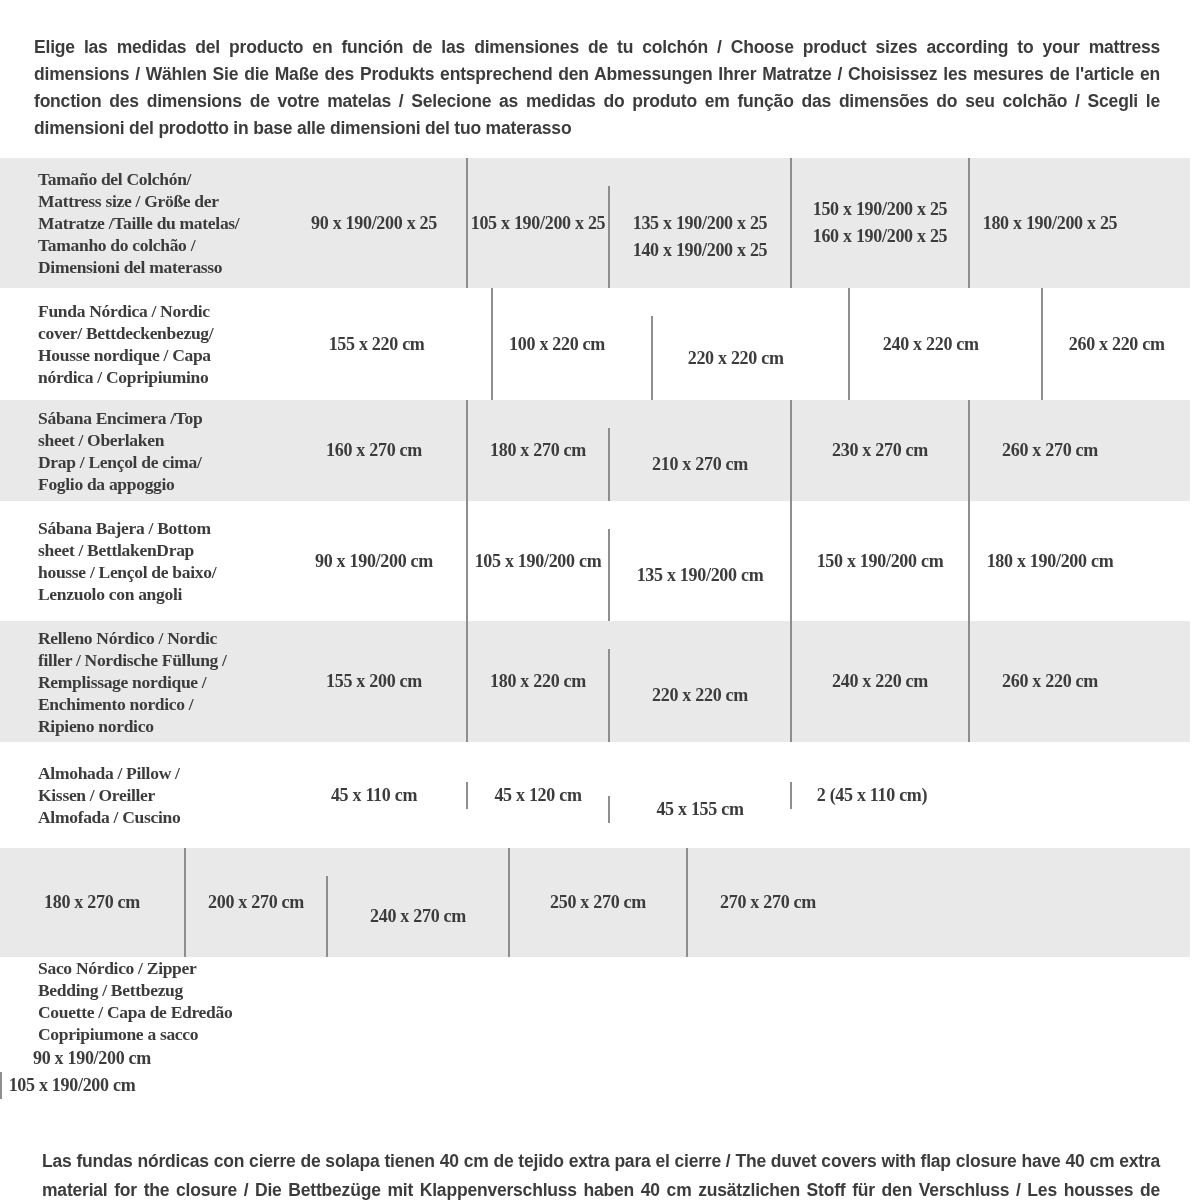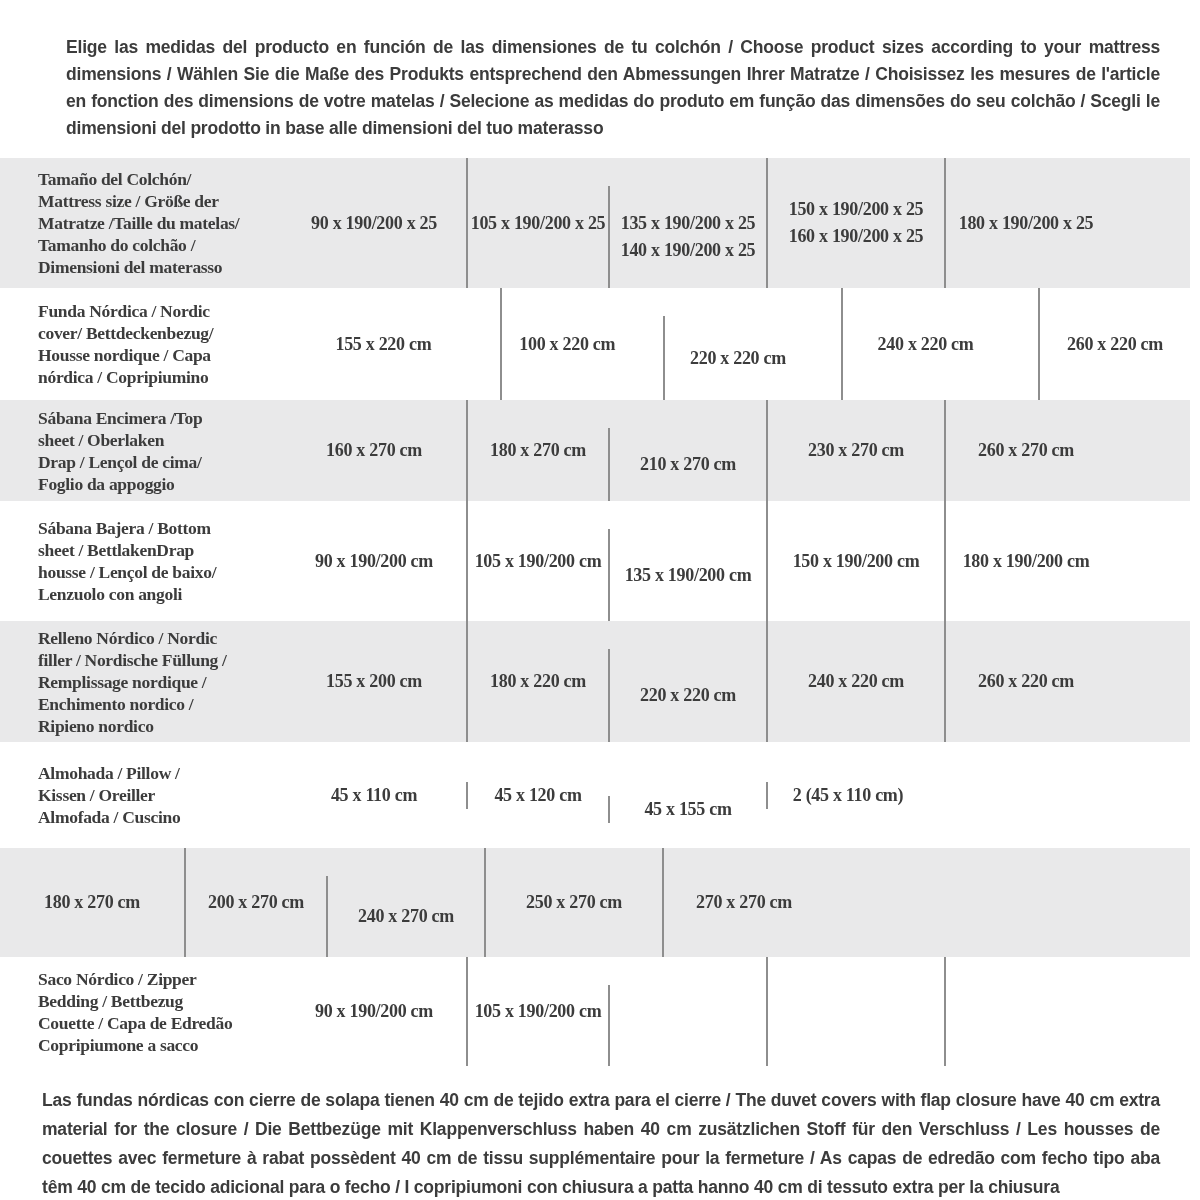--- a/index.html
+++ b/index.html
@@ -13,21 +13,21 @@
     font-family:"Liberation Sans","DejaVu Sans",sans-serif;
     font-weight:700;color:var(--txt);
     -webkit-font-smoothing:antialiased;
   }
   .para{
     text-align:justify;
     font-size:17.5px;
     letter-spacing:-0.2px;
   }
   .intro{
-    margin:34px 40px 0 66px;
+    margin:34px 40px 0 34px;
     line-height:27px;
   }
   .footnote{
     margin:20px 40px 0 42px;
     line-height:29px;
   }
   .size-table{
     margin-top:16px;
     width:1190px;
   }
@@ -38,21 +38,21 @@
   .row.gray{background:var(--gray);}
   .row.white{background:#ffffff;}
   
   .row:nth-child(1){min-height:130px;}
   .row:nth-child(2){min-height:112px;gap:30px;}
   .row:nth-child(3){min-height:101px;}
   .row:nth-child(4){min-height:120px;}
   .row:nth-child(5){min-height:121px;}
   .row:nth-child(6){min-height:106px;align-items:center;}
   .row:nth-child(7){min-height:109px;}
-  .row:nth-child(8){min-height:109px;}
+  .row:nth-child(8){min-height:109px;flex-direction:column;}
   .cell{
     display:flex;
     align-items:center;
     box-sizing:border-box;
     white-space:pre-line;
     font-family:Liberation Serif, serif;
   }
   .cell.label{
     width:282px;
     padding-left:38px;
@@ -63,21 +63,21 @@
   }
   .cell.val{
     justify-content:center;
     text-align:center;
     font-size:18px;
     line-height:27px;
     letter-spacing:-0.3px;
   }
   .c1{width:184px;}
   .c2{width:142px;border-left:2px solid var(--div);}
-  .c3{width:158px;border-left:2px solid var(--div);margin-top:28px;}
+  .c3{width:182px;border-left:2px solid var(--div);margin-top:28px;}
   .c4{width:178px;border-left:2px solid var(--div);}
   .c5{width:162px;border-left:2px solid var(--div);}
 </style>
 </head>
 <body>
 
 <p class="para intro">Elige las medidas del producto en función de las dimensiones de tu colchón / Choose product sizes according to your mattress dimensions / Wählen Sie die Maße des Produkts entsprechend den Abmessungen Ihrer Matratze / Choisissez les mesures de l'article en fonction des dimensions de votre matelas / Selecione as medidas do produto em função das dimensões do seu colchão / Scegli le dimensioni del prodotto in base alle dimensioni del tuo materasso</p>
 
 <div class="size-table">
   <div class="row gray">

